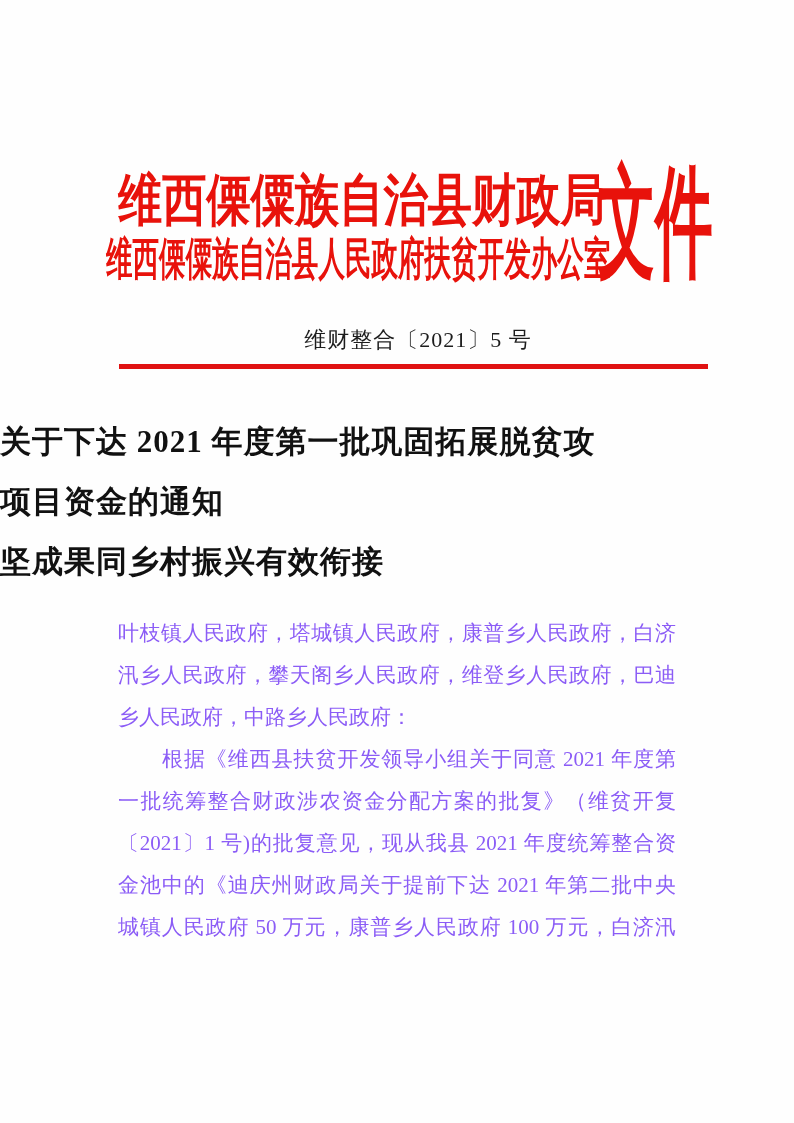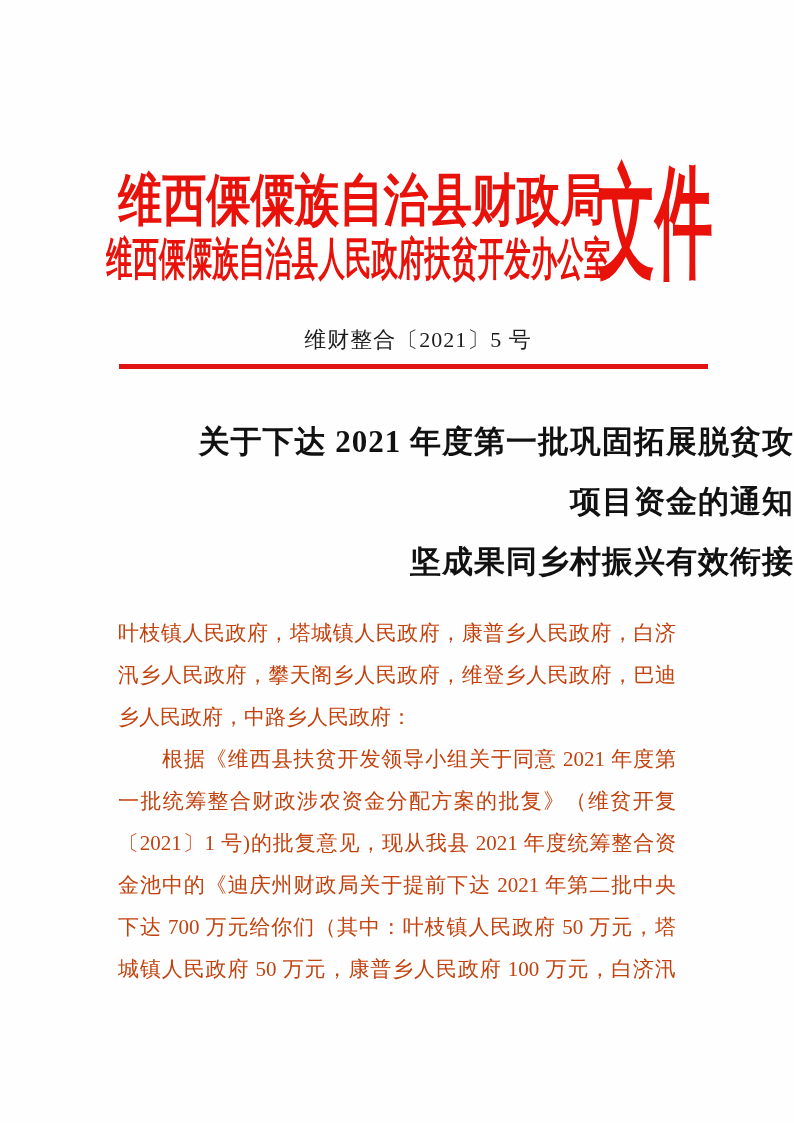--- a/index.html
+++ b/index.html
@@ -73,38 +73,38 @@
     width: 589px;
     height: 5px;
     background: #e01212;
   }
   
   .title-block {
     position: absolute;
     left: 0;
     right: 0;
     top: 412px;
-    text-align: right;
+    text-align: left;
     font-weight: bold;
     font-size: 31px;
     letter-spacing: 1px;
     color: #111;
   }
   .title-block .tline {
     line-height: 60px;
     height: 60px;
   }
   
   .body-block {
     position: absolute;
     left: 118px;
     top: 612px;
     width: 558px;
     font-size: 21px;
-    color: #c2410c;
+    color: #8b5cf6;
   }
   .bline {
     height: 42px;
     line-height: 42px;
     white-space: nowrap;
     text-align: justify;
     text-align-last: justify;
     -moz-text-align-last: justify;
     overflow: hidden;
   }
@@ -141,18 +141,17 @@
     <div>
       <div class="bline">叶枝镇人民政府，塔城镇人民政府，康普乡人民政府，白济</div>
       <div class="bline">汛乡人民政府，攀天阁乡人民政府，维登乡人民政府，巴迪</div>
       <div class="bline no-just">乡人民政府，中路乡人民政府：</div>
     </div>
     <div>
       <div class="bline indent">根据《维西县扶贫开发领导小组关于同意 2021 年度第</div>
       <div class="bline">一批统筹整合财政涉农资金分配方案的批复》（维贫开复</div>
       <div class="bline">〔2021〕1 号)的批复意见，现从我县 2021 年度统筹整合资</div>
       <div class="bline">金池中的《迪庆州财政局关于提前下达 2021 年第二批中央</div>
-      <div class="bline">下达 700 万元给你们（其中：叶枝镇人民政府 50 万元，塔</div>
       <div class="bline">城镇人民政府 50 万元，康普乡人民政府 100 万元，白济汛</div>
     </div>
   </div>
 
 </div>
 
 </body></html>

